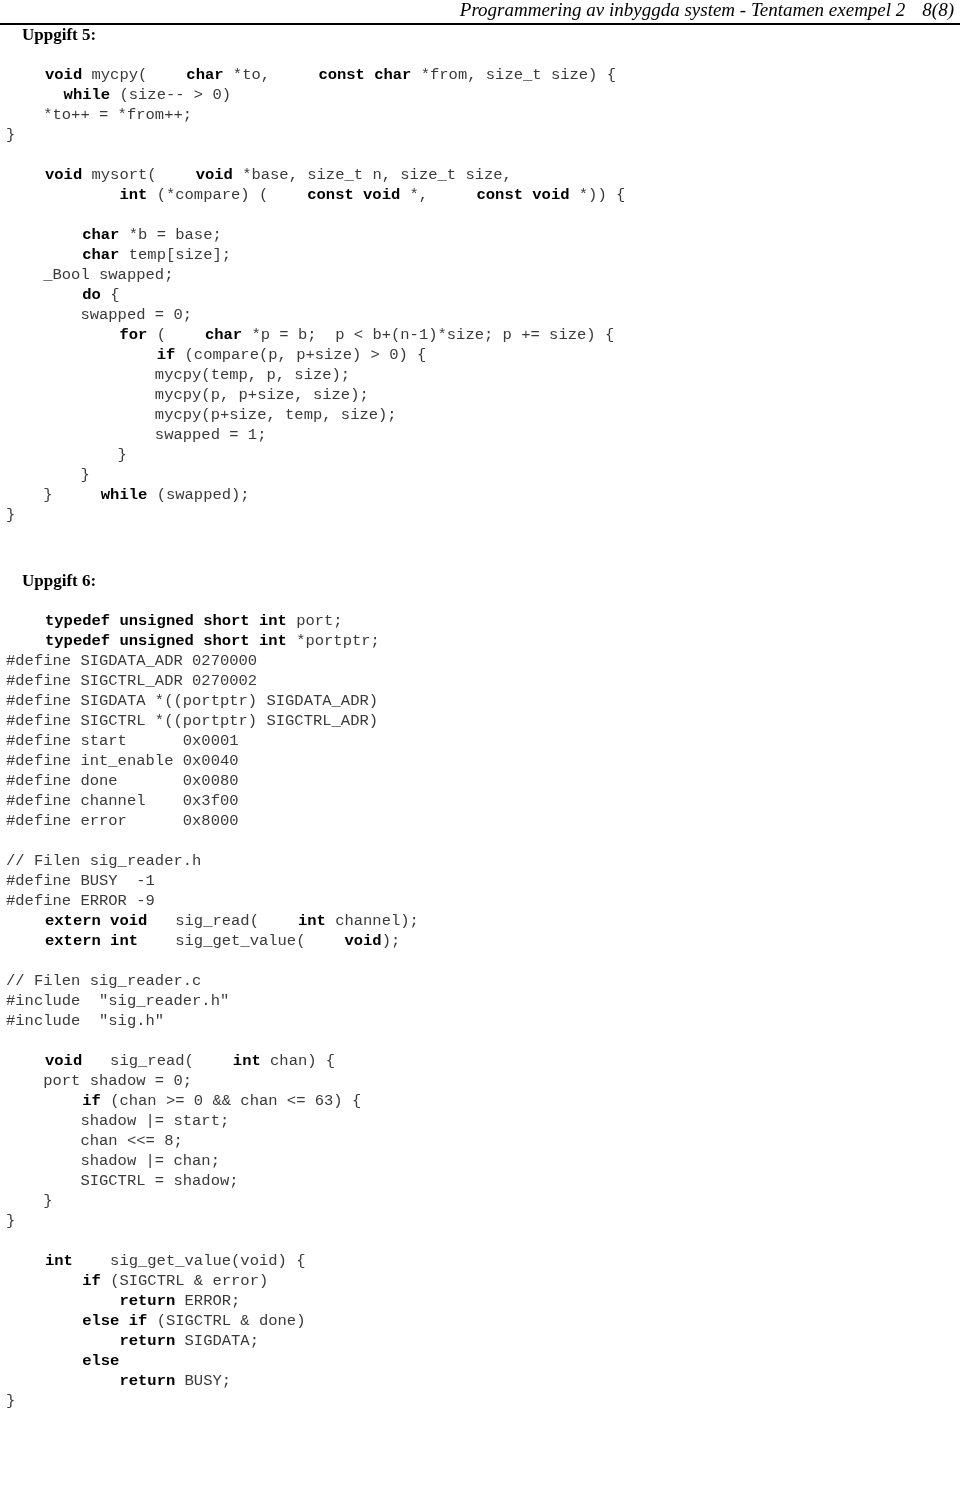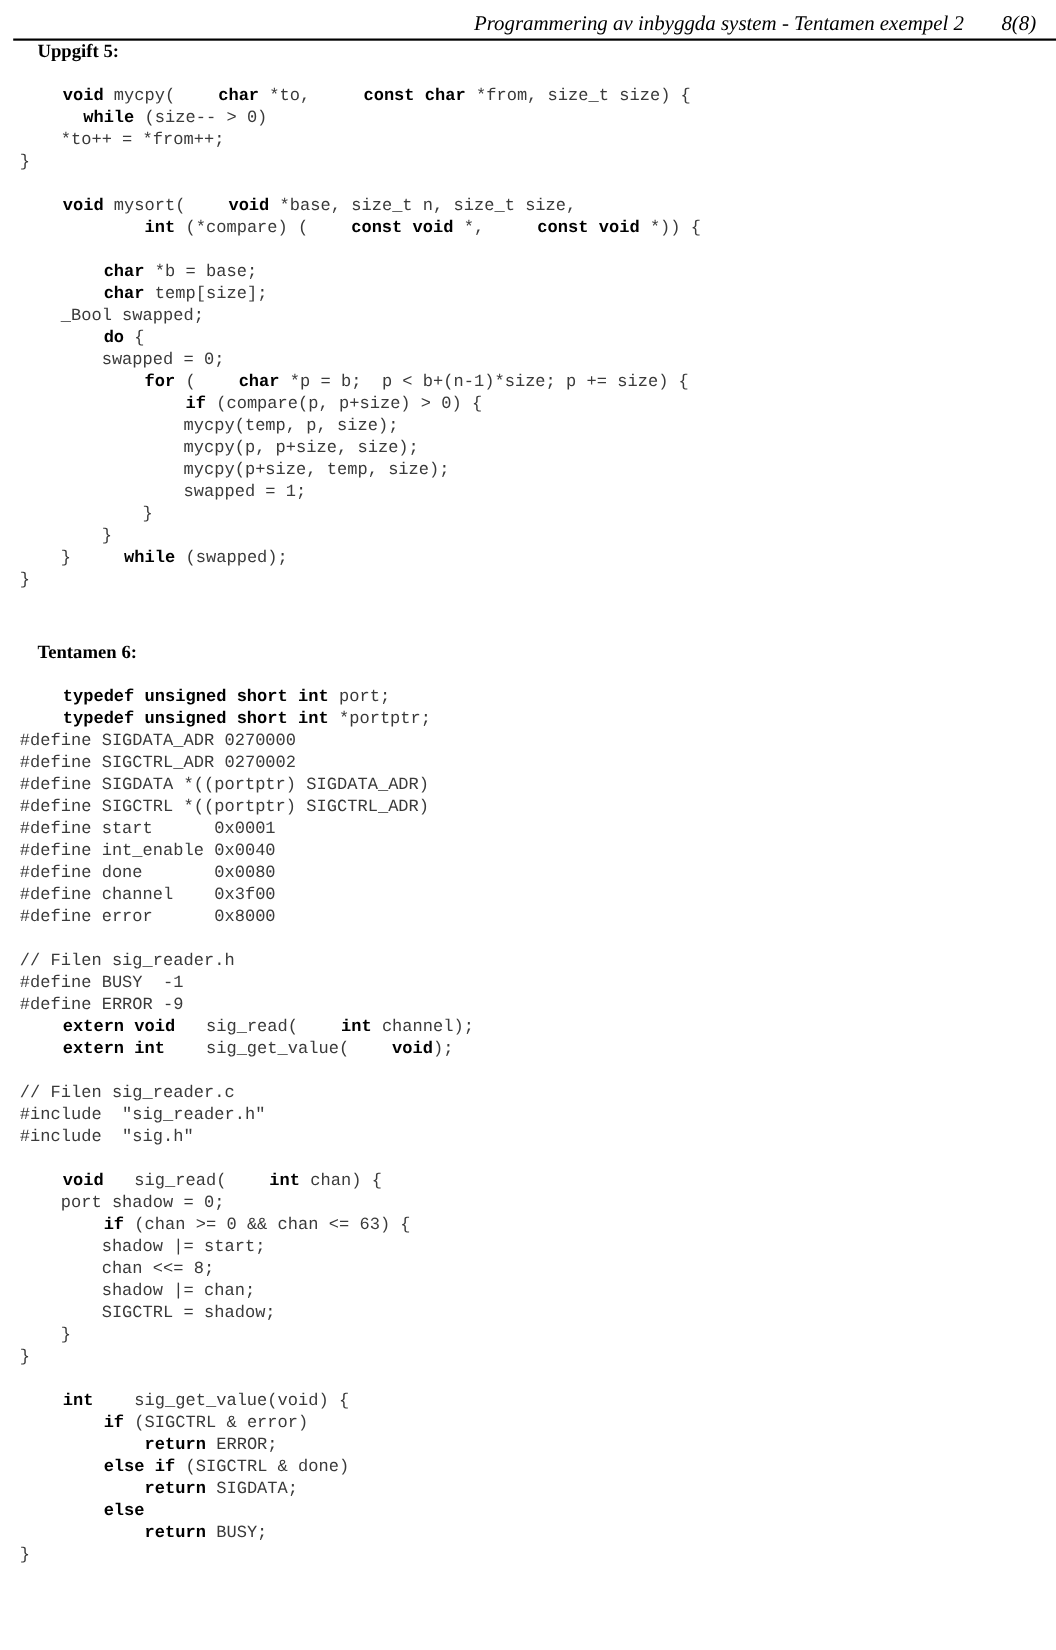--- a/index.html
+++ b/index.html
@@ -13,21 +13,21 @@
     height: 1500px;
     overflow: hidden;
     font-family: "Liberation Serif", "DejaVu Serif", serif;
     color: #000000;
   }
   .page {
     position: relative;
     width: 960px;
     height: 1500px;
     box-sizing: border-box;
-    padding: 12px;
+    padding: 0;
   }
 
   
   .page-header {
     position: relative;
     height: 22px;
     padding: 0 6px 0 6px;
     display: flex;
     align-items: flex-start;
     justify-content: flex-end;
@@ -39,21 +39,21 @@
     font-size: 19px;
     line-height: 20px;
     white-space: pre;
     letter-spacing: 0px;
   }
   .header-pageno {
     font-family: "Liberation Serif", "DejaVu Serif", serif;
     font-style: italic;
     font-size: 19px;
     line-height: 20px;
-    margin-left: 34px;
+    margin-left: 17px;
     white-space: pre;
   }
   .header-rule {
     width: 960px;
     height: 0;
     border-top: 2px solid #000000;
     margin: 1px 0 0 0;
   }
 
   
@@ -108,19 +108,19 @@
   <div class="header-rule"></div>
 
   <div class="section-heading">Uppgift 5:</div>
 
   <div class="spacer-1"></div>
 
   <div class="code-block"><div class="code-line"><span class="kw">void</span><span class="pl"> mycpy(</span><span class="kw">char</span><span class="pl"> *to, </span><span class="kw">const char</span><span class="pl"> *from, size_t size) {</span></div><div class="code-line"><span class="pl">  </span><span class="kw">while</span><span class="pl"> (size-- &gt; 0)</span></div><div class="code-line"><span class="pl">    *to++ = *from++;</span></div><div class="code-line"><span class="pl">}</span></div><div class="code-line blank">&nbsp;</div><div class="code-line"><span class="kw">void</span><span class="pl"> mysort(</span><span class="kw">void</span><span class="pl"> *base, size_t n, size_t size,</span></div><div class="code-line"><span class="pl">        </span><span class="kw">int</span><span class="pl"> (*compare) (</span><span class="kw">const void</span><span class="pl"> *, </span><span class="kw">const void</span><span class="pl"> *)) {</span></div><div class="code-line blank">&nbsp;</div><div class="code-line"><span class="pl">    </span><span class="kw">char</span><span class="pl"> *b = base;</span></div><div class="code-line"><span class="pl">    </span><span class="kw">char</span><span class="pl"> temp[size];</span></div><div class="code-line"><span class="pl">    _Bool swapped;</span></div><div class="code-line"><span class="pl">    </span><span class="kw">do</span><span class="pl"> {</span></div><div class="code-line"><span class="pl">        swapped = 0;</span></div><div class="code-line"><span class="pl">        </span><span class="kw">for</span><span class="pl"> (</span><span class="kw">char</span><span class="pl"> *p = b;  p &lt; b+(n-1)*size; p += size) {</span></div><div class="code-line"><span class="pl">            </span><span class="kw">if</span><span class="pl"> (compare(p, p+size) &gt; 0) {</span></div><div class="code-line"><span class="pl">                mycpy(temp, p, size);</span></div><div class="code-line"><span class="pl">                mycpy(p, p+size, size);</span></div><div class="code-line"><span class="pl">                mycpy(p+size, temp, size);</span></div><div class="code-line"><span class="pl">                swapped = 1;</span></div><div class="code-line"><span class="pl">            }</span></div><div class="code-line"><span class="pl">        }</span></div><div class="code-line"><span class="pl">    } </span><span class="kw">while</span><span class="pl"> (swapped);</span></div><div class="code-line"><span class="pl">}</span></div></div>
 
   <div class="spacer-3"></div>
 
-  <div class="section-heading">Tentamen 6:</div>
+  <div class="section-heading">Uppgift 6:</div>
 
   <div class="spacer-1"></div>
 
   <div class="code-block"><div class="code-line"><span class="kw">typedef unsigned short int</span><span class="pl"> port;</span></div><div class="code-line"><span class="kw">typedef unsigned short int</span><span class="pl"> *portptr;</span></div><div class="code-line"><span class="pl">#define SIGDATA_ADR 0270000</span></div><div class="code-line"><span class="pl">#define SIGCTRL_ADR 0270002</span></div><div class="code-line"><span class="pl">#define SIGDATA *((portptr) SIGDATA_ADR)</span></div><div class="code-line"><span class="pl">#define SIGCTRL *((portptr) SIGCTRL_ADR)</span></div><div class="code-line"><span class="pl">#define start      0x0001</span></div><div class="code-line"><span class="pl">#define int_enable 0x0040</span></div><div class="code-line"><span class="pl">#define done       0x0080</span></div><div class="code-line"><span class="pl">#define channel    0x3f00</span></div><div class="code-line"><span class="pl">#define error      0x8000</span></div><div class="code-line blank">&nbsp;</div><div class="code-line"><span class="pl">// Filen sig_reader.h</span></div><div class="code-line"><span class="pl">#define BUSY  -1</span></div><div class="code-line"><span class="pl">#define ERROR -9</span></div><div class="code-line"><span class="kw">extern void</span><span class="pl">   sig_read(</span><span class="kw">int</span><span class="pl"> channel);</span></div><div class="code-line"><span class="kw">extern int</span><span class="pl">    sig_get_value(</span><span class="kw">void</span><span class="pl">);</span></div><div class="code-line blank">&nbsp;</div><div class="code-line"><span class="pl">// Filen sig_reader.c</span></div><div class="code-line"><span class="pl">#include  "sig_reader.h"</span></div><div class="code-line"><span class="pl">#include  "sig.h"</span></div><div class="code-line blank">&nbsp;</div><div class="code-line"><span class="kw">void</span><span class="pl">   sig_read(</span><span class="kw">int</span><span class="pl"> chan) {</span></div><div class="code-line"><span class="pl">    port shadow = 0;</span></div><div class="code-line"><span class="pl">    </span><span class="kw">if</span><span class="pl"> (chan &gt;= 0 &amp;&amp; chan &lt;= 63) {</span></div><div class="code-line"><span class="pl">        shadow |= start;</span></div><div class="code-line"><span class="pl">        chan &lt;&lt;= 8;</span></div><div class="code-line"><span class="pl">        shadow |= chan;</span></div><div class="code-line"><span class="pl">        SIGCTRL = shadow;</span></div><div class="code-line"><span class="pl">    }</span></div><div class="code-line"><span class="pl">}</span></div><div class="code-line blank">&nbsp;</div><div class="code-line"><span class="kw">int</span><span class="pl">    sig_get_value(void) {</span></div><div class="code-line"><span class="pl">    </span><span class="kw">if</span><span class="pl"> (SIGCTRL &amp; error)</span></div><div class="code-line"><span class="pl">        </span><span class="kw">return</span><span class="pl"> ERROR;</span></div><div class="code-line"><span class="pl">    </span><span class="kw">else if</span><span class="pl"> (SIGCTRL &amp; done)</span></div><div class="code-line"><span class="pl">        </span><span class="kw">return</span><span class="pl"> SIGDATA;</span></div><div class="code-line"><span class="pl">    </span><span class="kw">else</span></div><div class="code-line"><span class="pl">        </span><span class="kw">return</span><span class="pl"> BUSY;</span></div><div class="code-line"><span class="pl">}</span></div></div>
 
 </div>
 
 </body></html>

